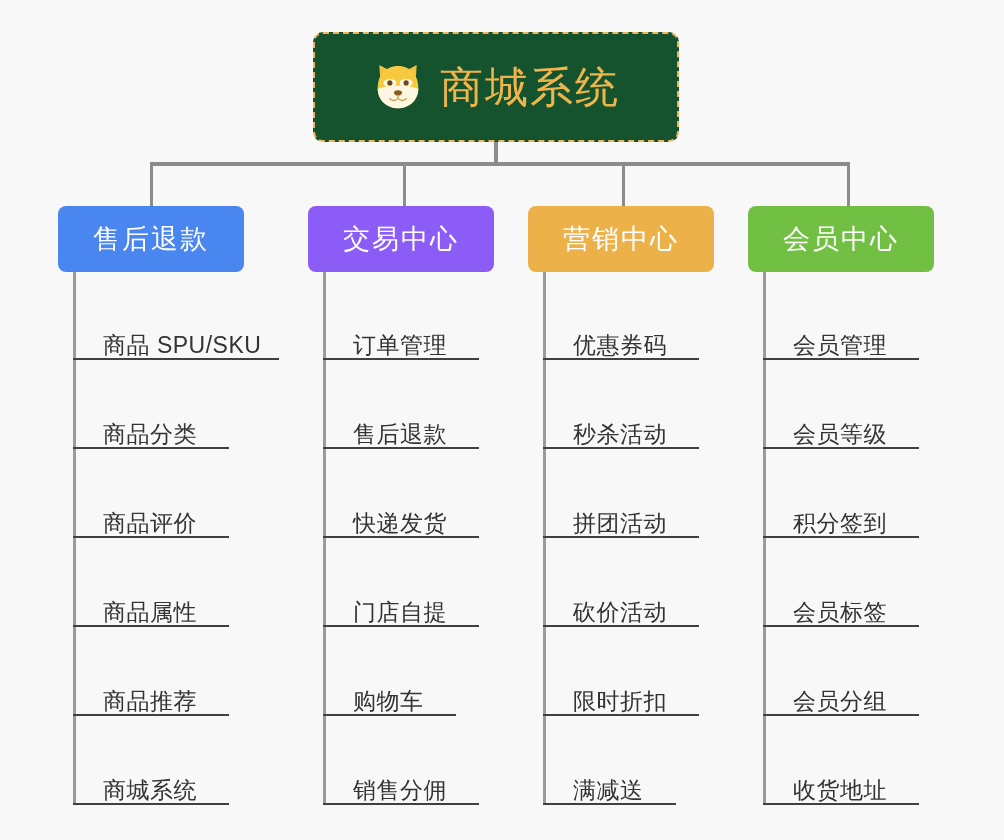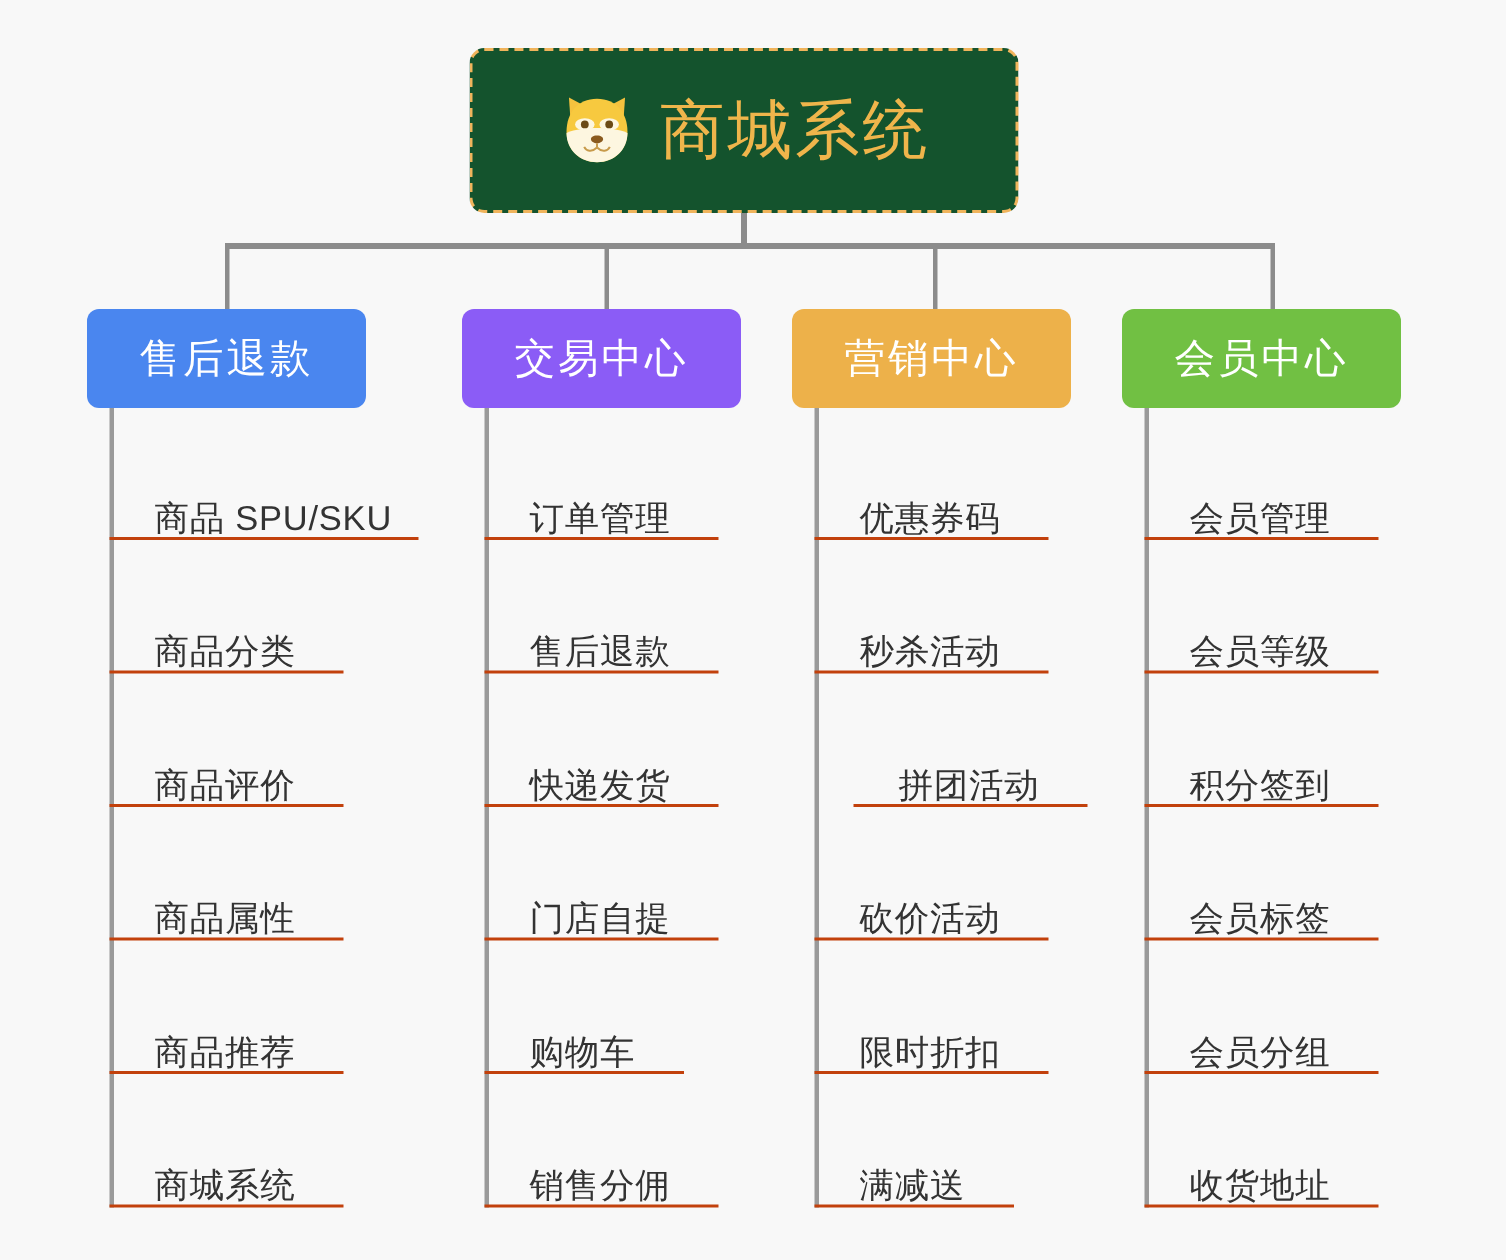--- a/index.html
+++ b/index.html
@@ -97,21 +97,21 @@
     position: absolute;
     left: 0;
     top: 0;
     width: 3px;
     background: #9a9a9a;
   }
   .leaf {
     position: absolute;
     left: 0;
     height: 50px;
-    border-bottom: 2px solid #c2410c;
+    border-bottom: 2px solid #404040;
     display: flex;
     align-items: flex-end;
     padding-left: 30px;
     padding-bottom: 2px;
   }
   .leaf span {
     font-size: 23px;
     line-height: 1.15;
     color: #333333;
     white-space: nowrap;
@@ -214,21 +214,21 @@
   </div>
 
   <div class="branch" id="branch-2" style="left:543px;">
     <div class="trunk" style="height: 533px;"></div>
     <div class="leaf" style="top:38px;  width:156px;">
         <span>优惠券码</span>
       </div>
     <div class="leaf" style="top:127px; width:156px;">
         <span>秒杀活动</span>
       </div>
-    <div class="leaf" style="top:216px; width:156px;margin-left:26px;">
+    <div class="leaf" style="top:216px; width:156px;">
         <span>拼团活动</span>
       </div>
     <div class="leaf" style="top:305px; width:156px;">
         <span>砍价活动</span>
       </div>
     <div class="leaf" style="top:394px; width:156px;">
         <span>限时折扣</span>
       </div>
     <div class="leaf" style="top:483px; width:133px;">
         <span>满减送</span>

